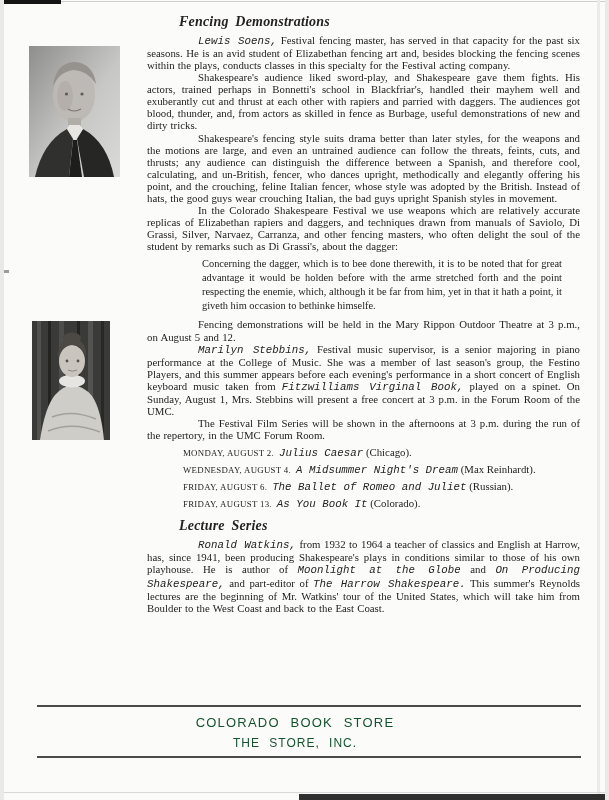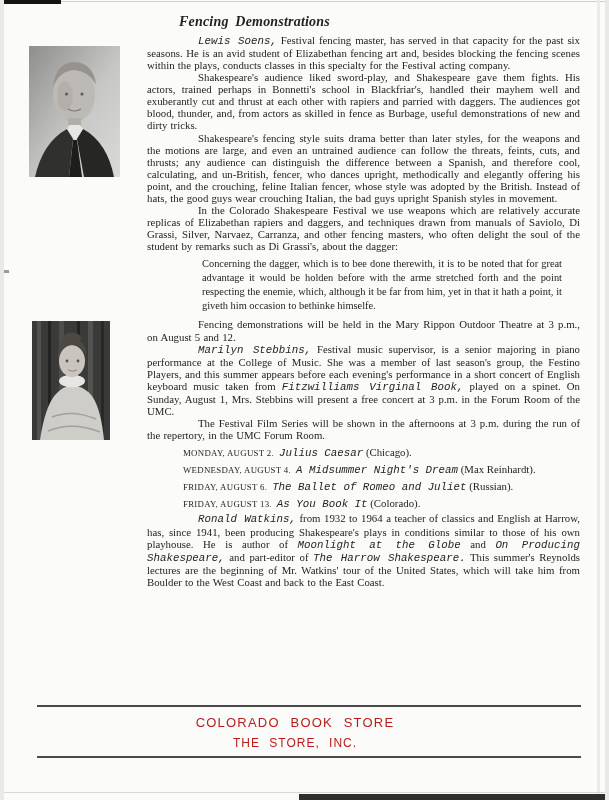--- a/index.html
+++ b/index.html
@@ -42,21 +42,21 @@
   ul.schedule .dt{
     font-size:8.8px;text-transform:uppercase;letter-spacing:.3px;margin-right:5px;
   }
   
   .rule{position:absolute;left:33px;width:544px;height:2px;background:#4a4a4a;}
   .rule-top{top:705px;}
   .rule-bottom{top:756px;}
   .footer-text{
     position:absolute;left:33px;top:715px;width:544px;text-align:center;
     padding-right:0;box-sizing:border-box;
-    font-family:"Liberation Sans", sans-serif;color:#b91c1c;
+    font-family:"Liberation Sans", sans-serif;color:#14532d;
   }
   .footer-line1{font-size:13px;letter-spacing:1.2px;word-spacing:6px;margin-right:28px;}
   .footer-line2{font-size:12px;letter-spacing:1px;word-spacing:5px;margin-top:6px;margin-right:28px;}
 </style>
 </head>
 <body>
 
 <div class="page">
 
   <div class="art-topline"></div>
@@ -126,20 +126,21 @@
     <p class="bp"><span class="it">Marilyn Stebbins,</span><span> Festival music supervisor, is a senior majoring in piano performance at the College of Music. She was a member of last season's group, the Festino Players, and this summer appears before each evening's performance in a short concert of English keyboard music taken from </span><span class="it">Fitzwilliams Virginal Book,</span><span> played on a spinet. On Sunday, August 1, Mrs. Stebbins will present a free concert at 3 p.m. in the Forum Room of the UMC.</span></p>
 
     <p class="bp">The Festival Film Series will be shown in the afternoons at 3 p.m. during the run of the repertory, in the UMC Forum Room.</p>
     <ul class="schedule">
       <li><span class="dt">Monday, August 2.</span><span class="it">Julius Caesar</span><span> (Chicago).</span></li>
       <li><span class="dt">Wednesday, August 4.</span><span class="it">A Midsummer Night's Dream</span><span> (Max Reinhardt).</span></li>
       <li><span class="dt">Friday, August 6.</span><span class="it">The Ballet of Romeo and Juliet</span><span> (Russian).</span></li>
       <li><span class="dt">Friday, August 13.</span><span class="it">As You Book It</span><span> (Colorado).</span></li>
     </ul>
 
+    <h2 class="sec">Lecture Series</h2>
     <p class="bp"><span class="it">Ronald Watkins,</span><span> from 1932 to 1964 a teacher of classics and English at Harrow, has, since 1941, been producing Shakespeare's plays in conditions similar to those of his own playhouse. He is author of </span><span class="it">Moonlight at the Globe</span><span> and </span><span class="it">On Producing Shakespeare,</span><span> and part-editor of </span><span class="it">The Harrow Shakespeare.</span><span> This summer's Reynolds lectures are the beginning of Mr. Watkins' tour of the United States, which will take him from Boulder to the West Coast and back to the East Coast.</span></p>
 
   </main>
 
   <div class="rule rule-top"></div>
   <div class="footer-text">
     <div class="footer-line1">COLORADO BOOK STORE</div>
     <div class="footer-line2">THE STORE, INC.</div>
   </div>
   <div class="rule rule-bottom"></div>

